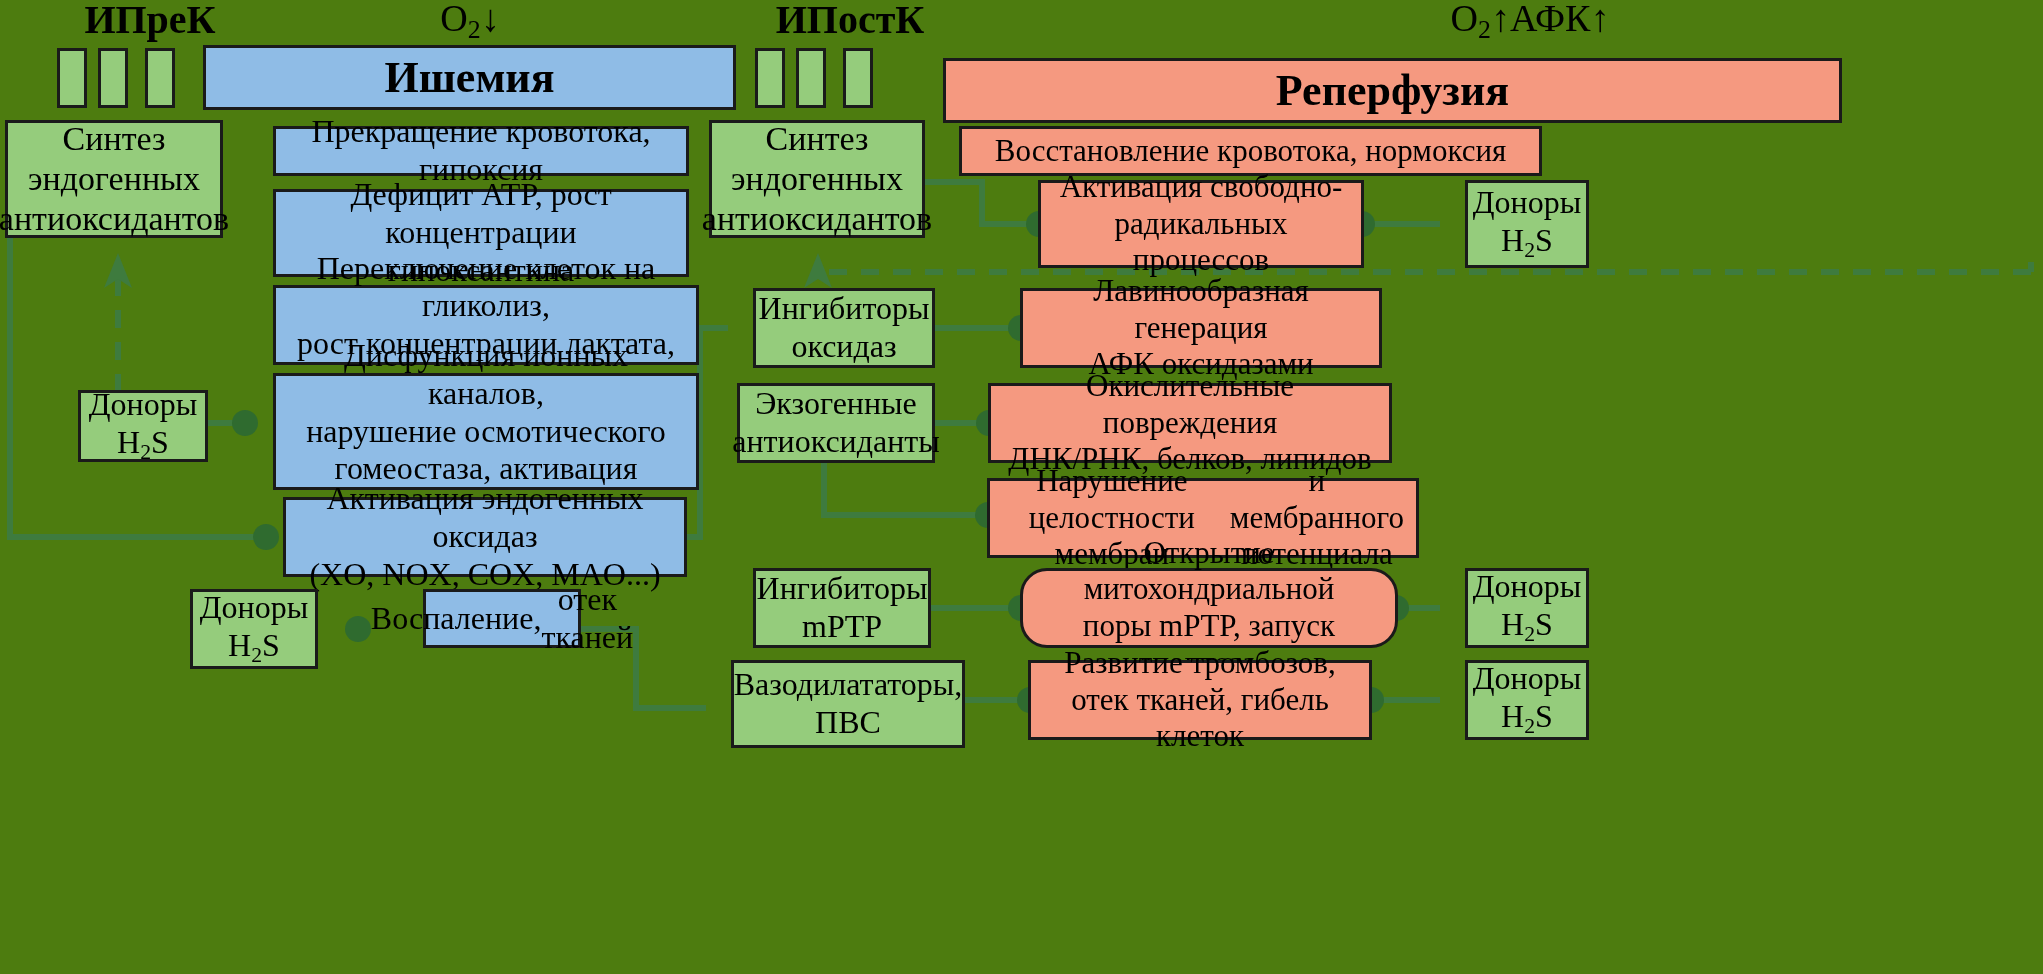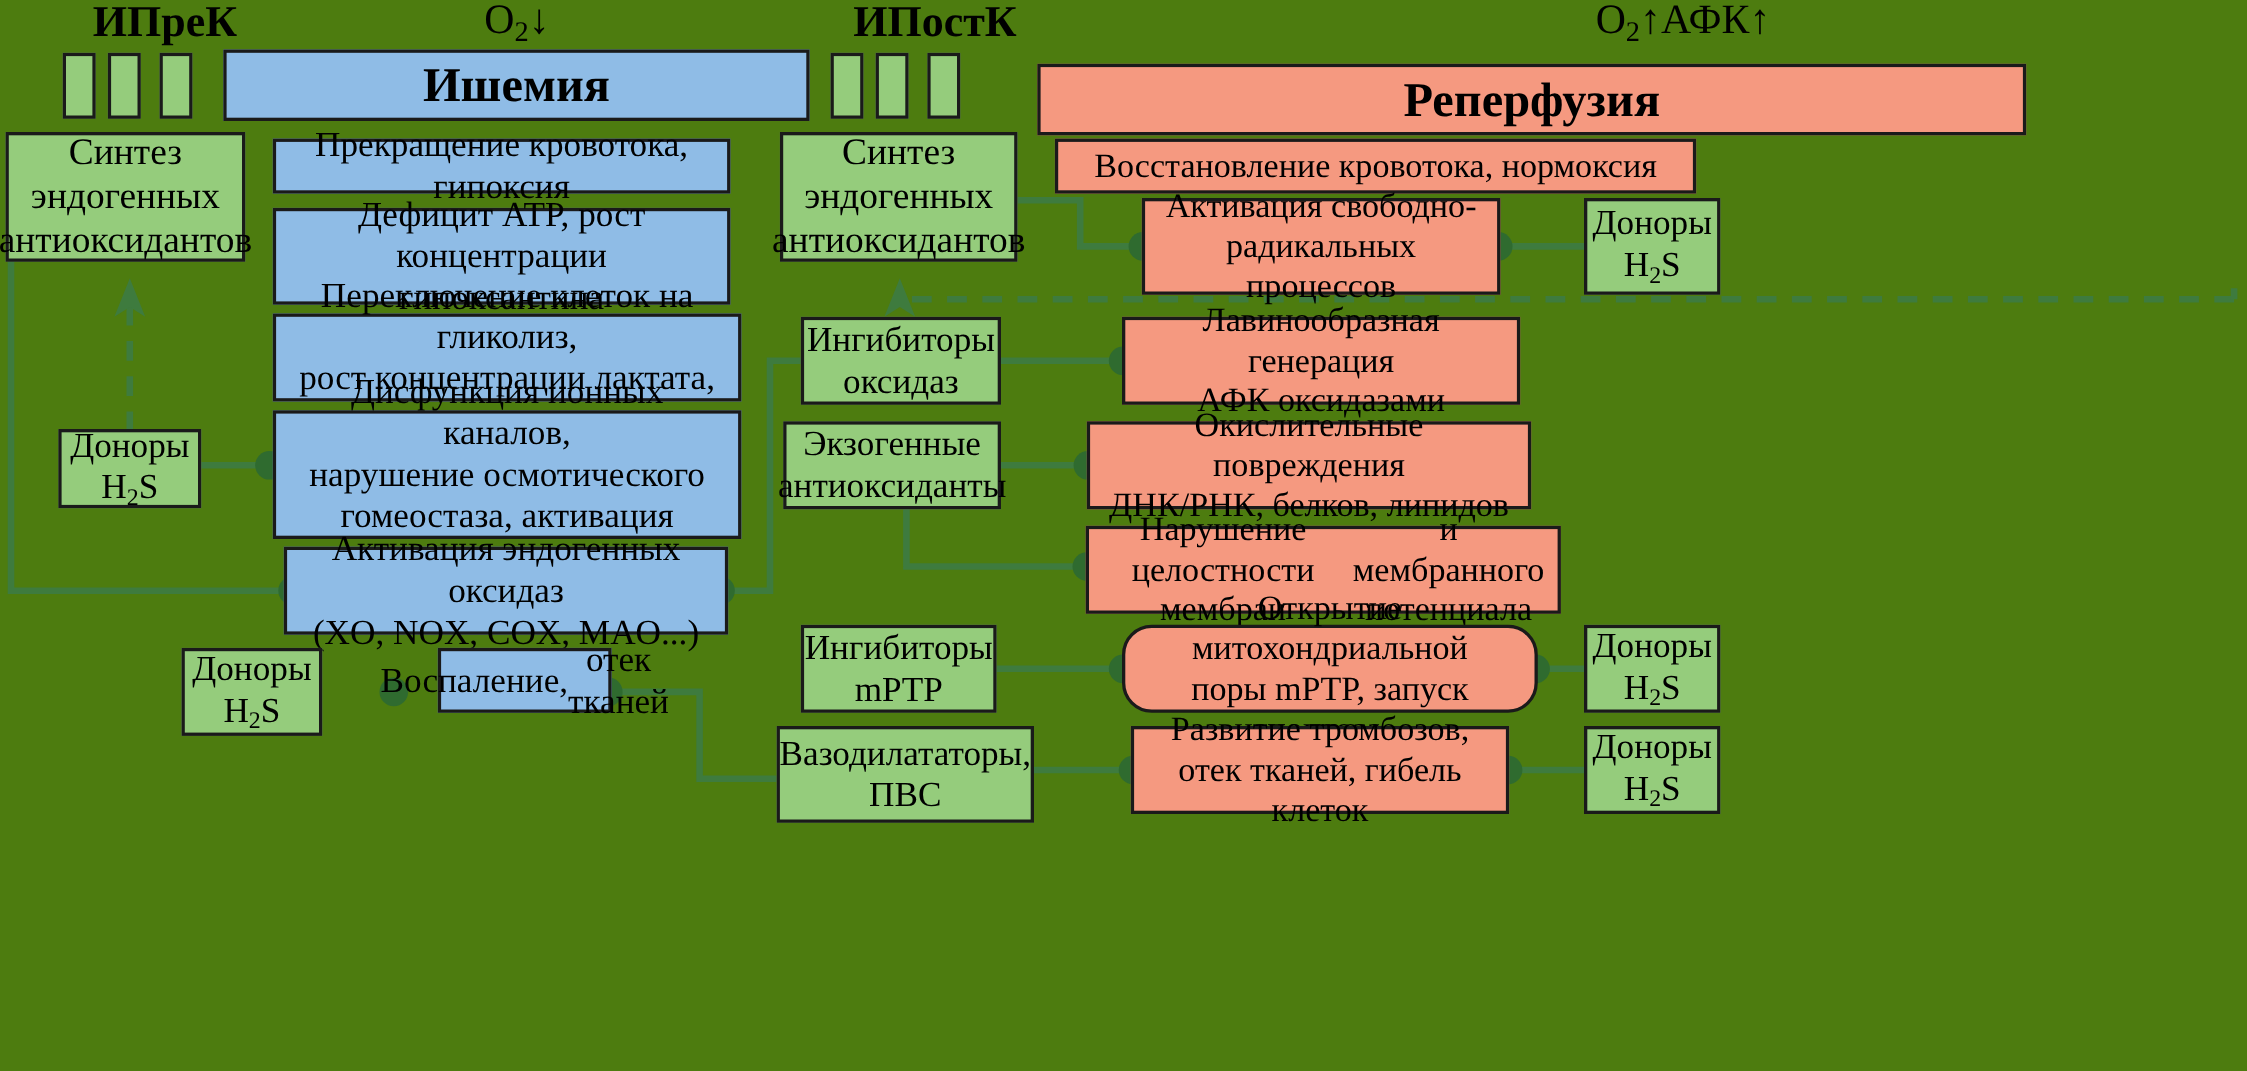--- a/index.html
+++ b/index.html
@@ -61,21 +61,21 @@
   }
   .hdr-plain {
     font-weight: normal;
     font-size: 38px;
   }
   .band-label {
     font-weight: bold;
     font-size: 44px;
   }
   .f34 { font-size: 34px; }
-  .f32 { font-size: 32px; }
+  .f32 { font-size: 32px; margin-left: 25px; }
   .f31 { font-size: 31px; }
   sub { font-size: 0.68em; vertical-align: -0.28em; }
 </style>
 </head>
 <body>
 
 <div id="stage">
 
   <svg id="wires" viewBox="0 0 2043 974" xmlns="http://www.w3.org/2000/svg">
     <g fill="none" stroke="#3E7B3E" stroke-width="6">

